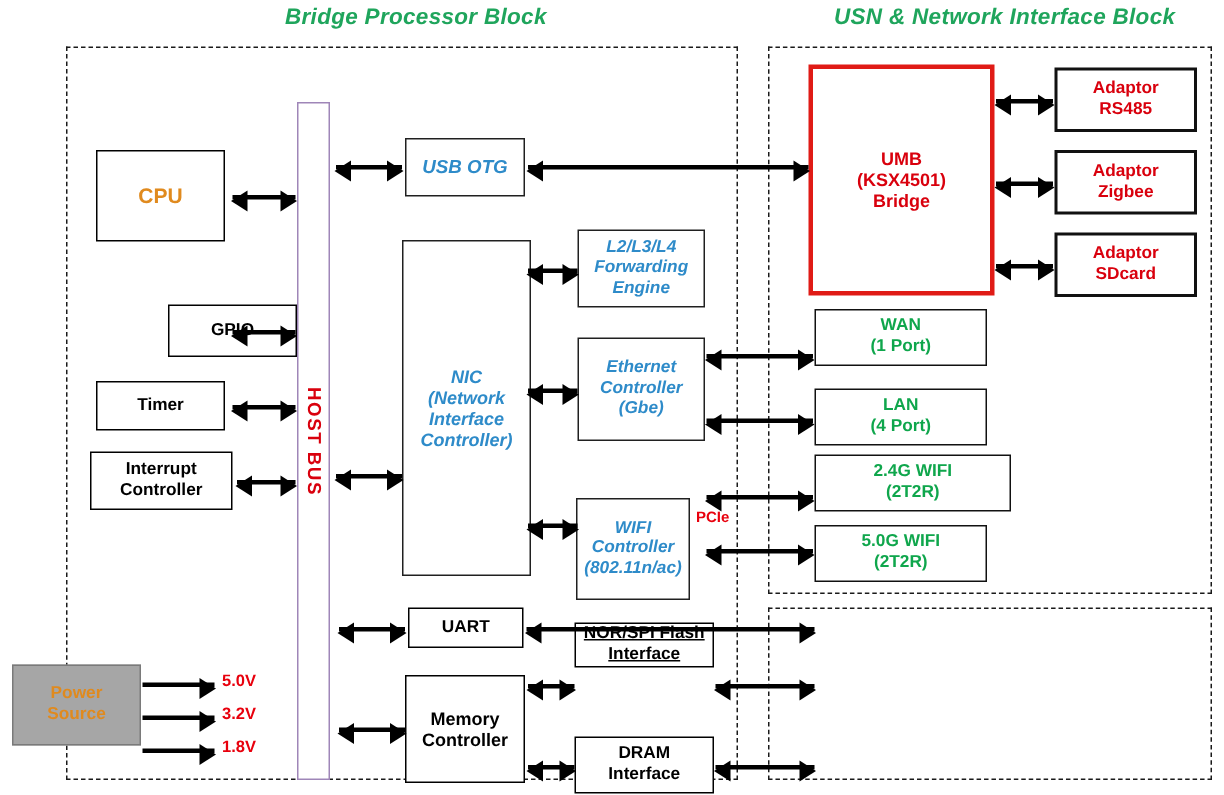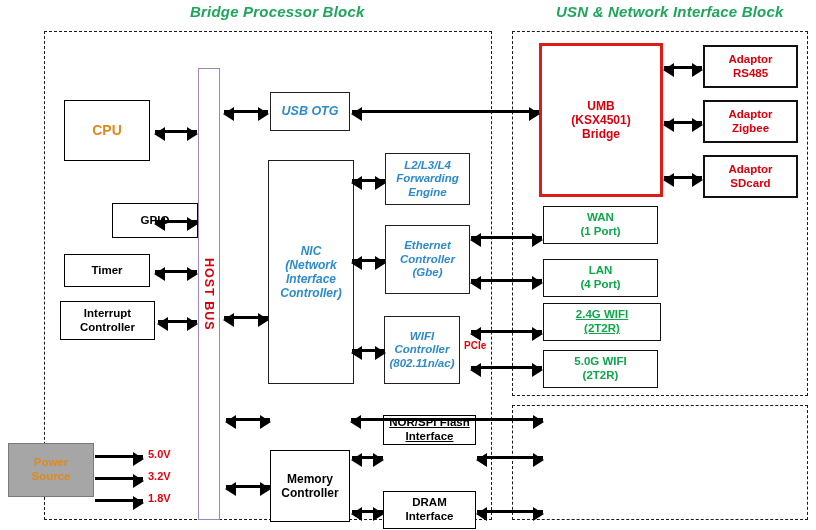--- a/index.html
+++ b/index.html
@@ -145,24 +145,25 @@
 Controller)</div>
 
   <div class="box blue" style="left:385px;top:153px;width:85px;height:52px;white-space:pre-line;">L2/L3/L4
 Forwarding
 Engine</div>
 
   <div class="box blue" style="left:385px;top:225px;width:85px;height:69px;white-space:pre-line;">Ethernet
 Controller
 (Gbe)</div>
 
-  <div class="box blue" style="left:384px;top:316px;width:76px;height:68px;white-space:pre-line;">WIFI
+  <div class="box blue" style="left:384px;top:332px;width:76px;height:68px;white-space:pre-line;">WIFI
 Controller
 (802.11n/ac)</div>
 
+  <div class="box" style="left:272px;top:405px;width:77px;height:27px;">UART</div>
 
   <div class="box" style="left:270px;top:450px;width:80px;height:72px;white-space:pre-line;font-size:12px;">Memory
 Controller</div>
 
   <div class="box" style="left:383px;top:415px;width:93px;height:30px;white-space:pre-line;text-decoration:underline;">NOR/SPI Flash
 Interface</div>
 
   <div class="box" style="left:383px;top:491px;width:93px;height:38px;white-space:pre-line;">DRAM
 Interface</div>
 
@@ -178,21 +179,21 @@
 
   <div class="box red" style="left:703px;top:155px;width:95px;height:43px;white-space:pre-line;border-width:2px;">Adaptor
 SDcard</div>
 
   <div class="box green" style="left:543px;top:206px;width:115px;height:38px;white-space:pre-line;">WAN
 (1 Port)</div>
 
   <div class="box green" style="left:543px;top:259px;width:115px;height:38px;white-space:pre-line;">LAN
 (4 Port)</div>
 
-  <div class="box green" style="left:543px;top:303px;width:118px;height:38px;white-space:pre-line;text-decoration:underline;">2.4G WIFI
+  <div class="box green" style="left:543px;top:303px;width:131px;height:38px;white-space:pre-line;">2.4G WIFI
 (2T2R)</div>
 
   <div class="box green" style="left:543px;top:350px;width:115px;height:38px;white-space:pre-line;">5.0G WIFI
 (2T2R)</div>
 
   <div class="arrow" style="left:155px;top:130px;width:42px;">
     <span class="head left"></span>
     <span class="head right"></span>
   </div>
 

